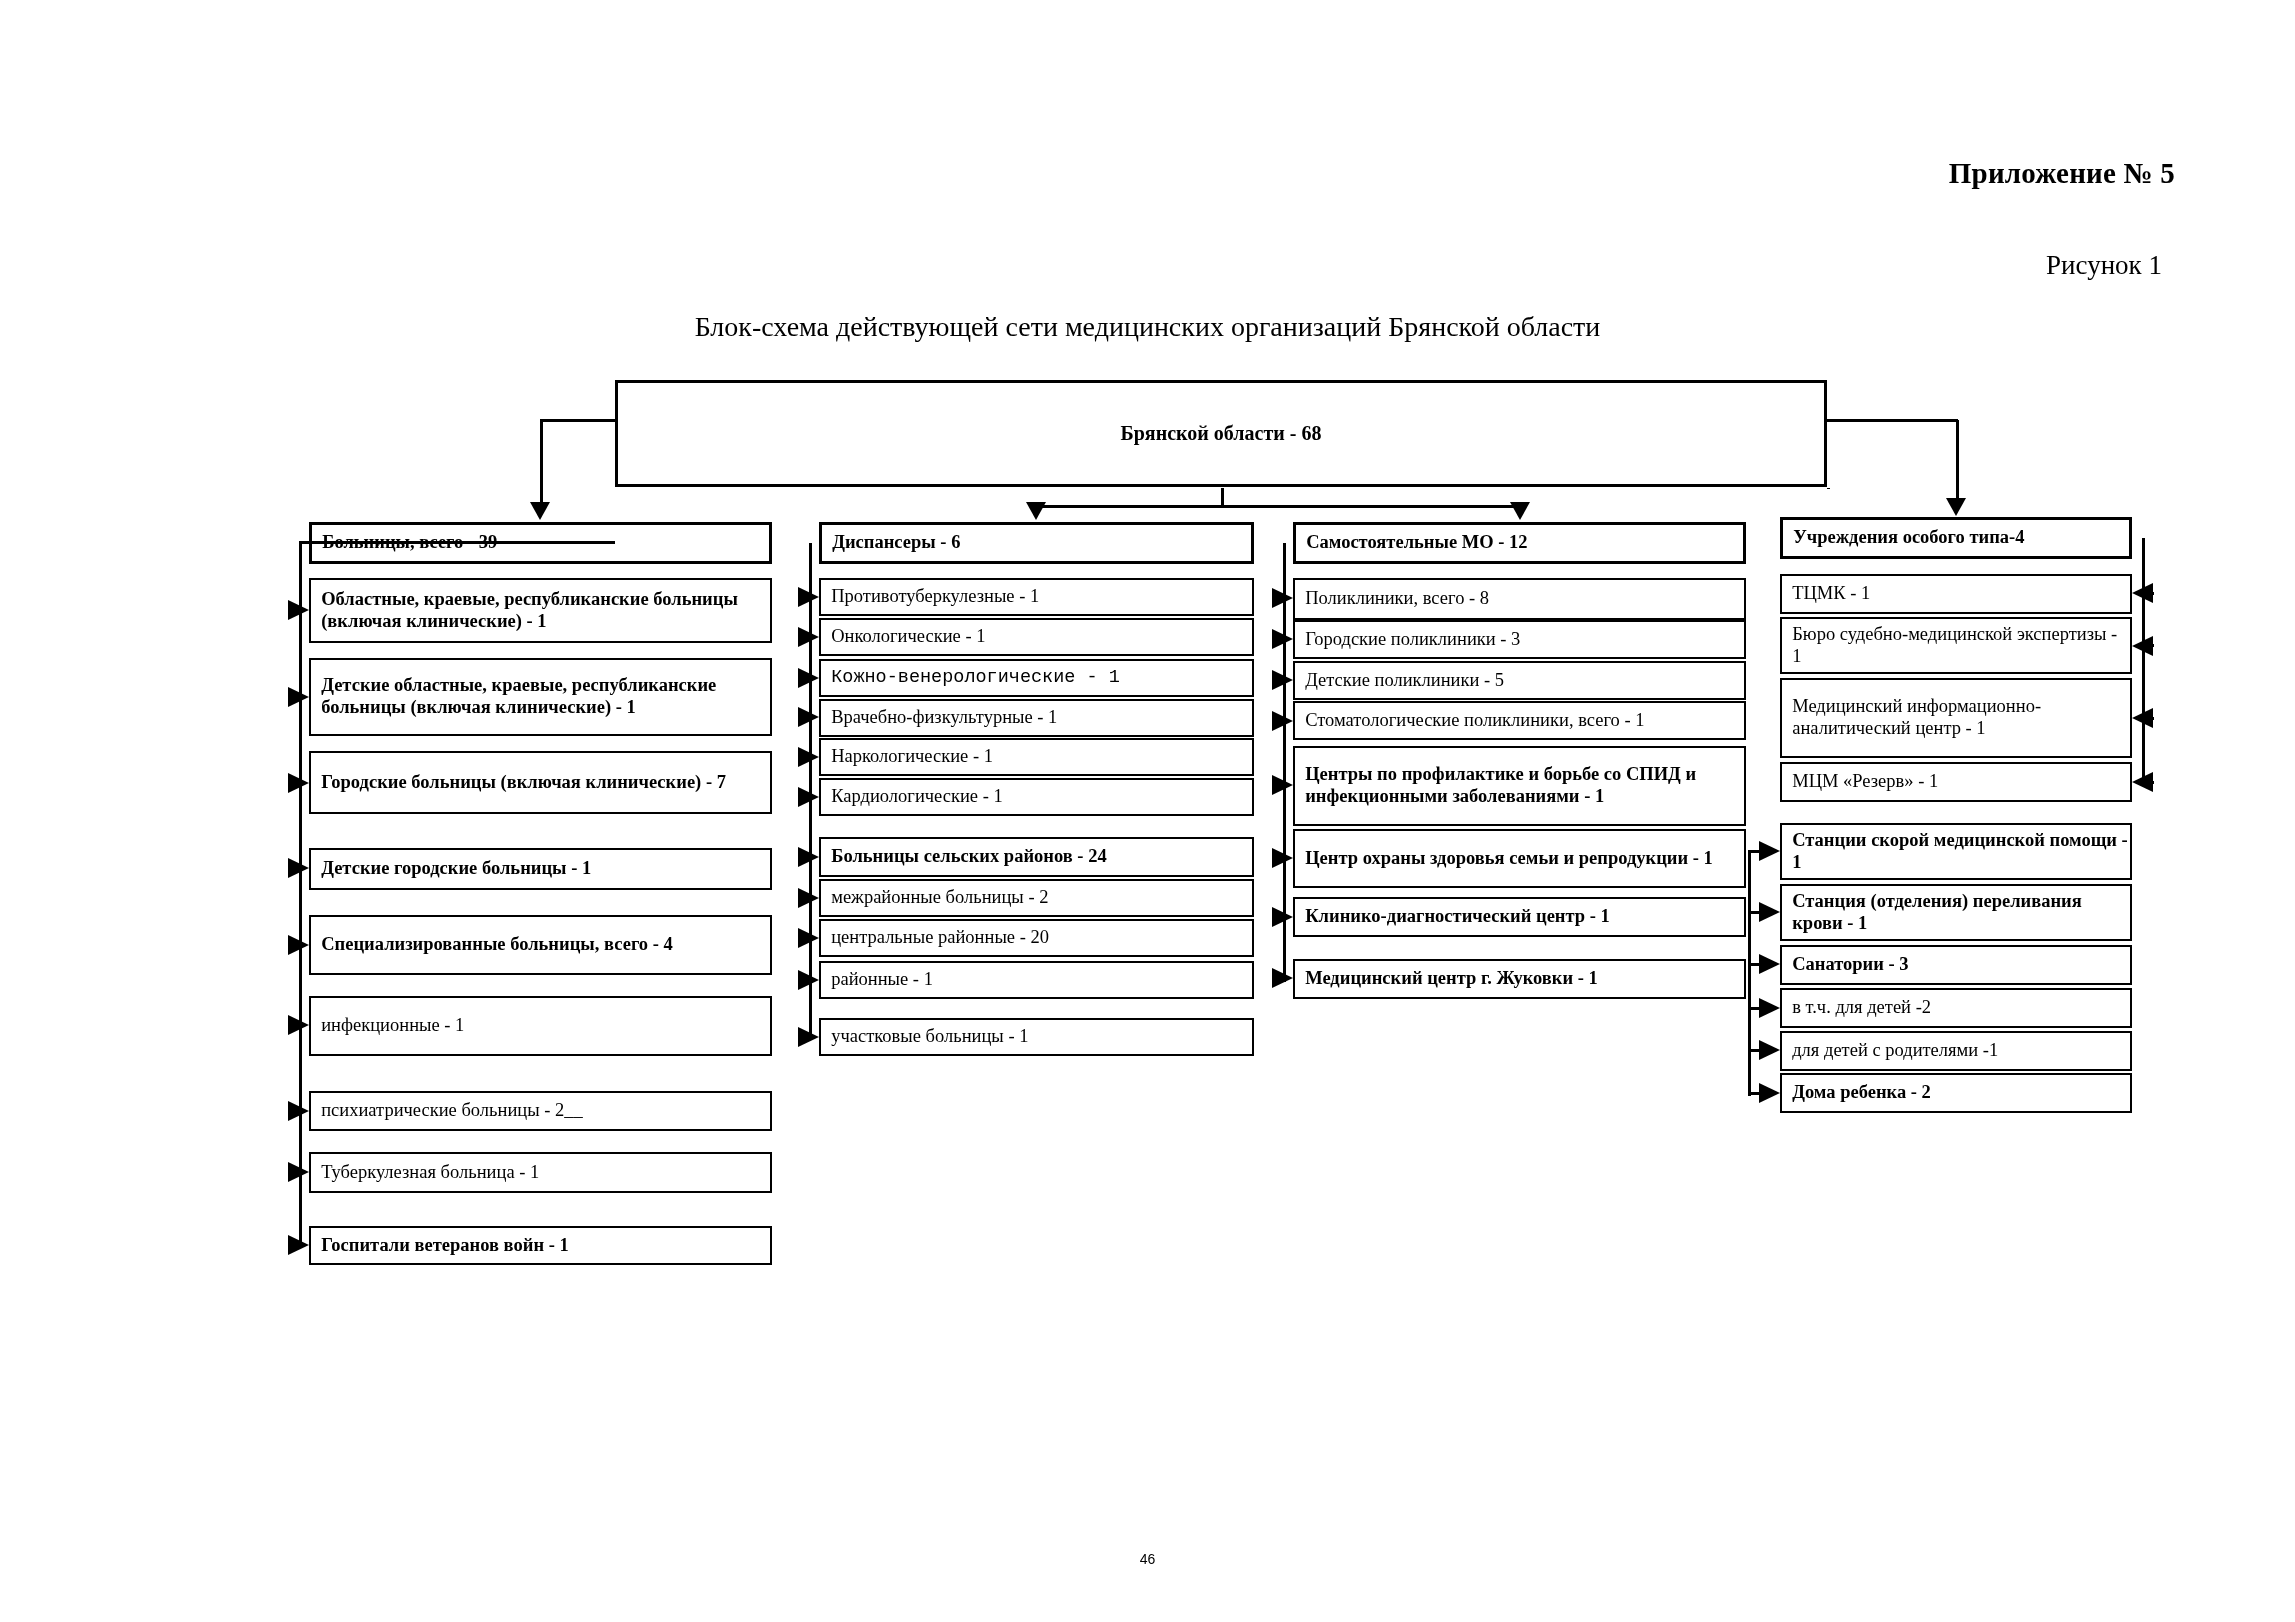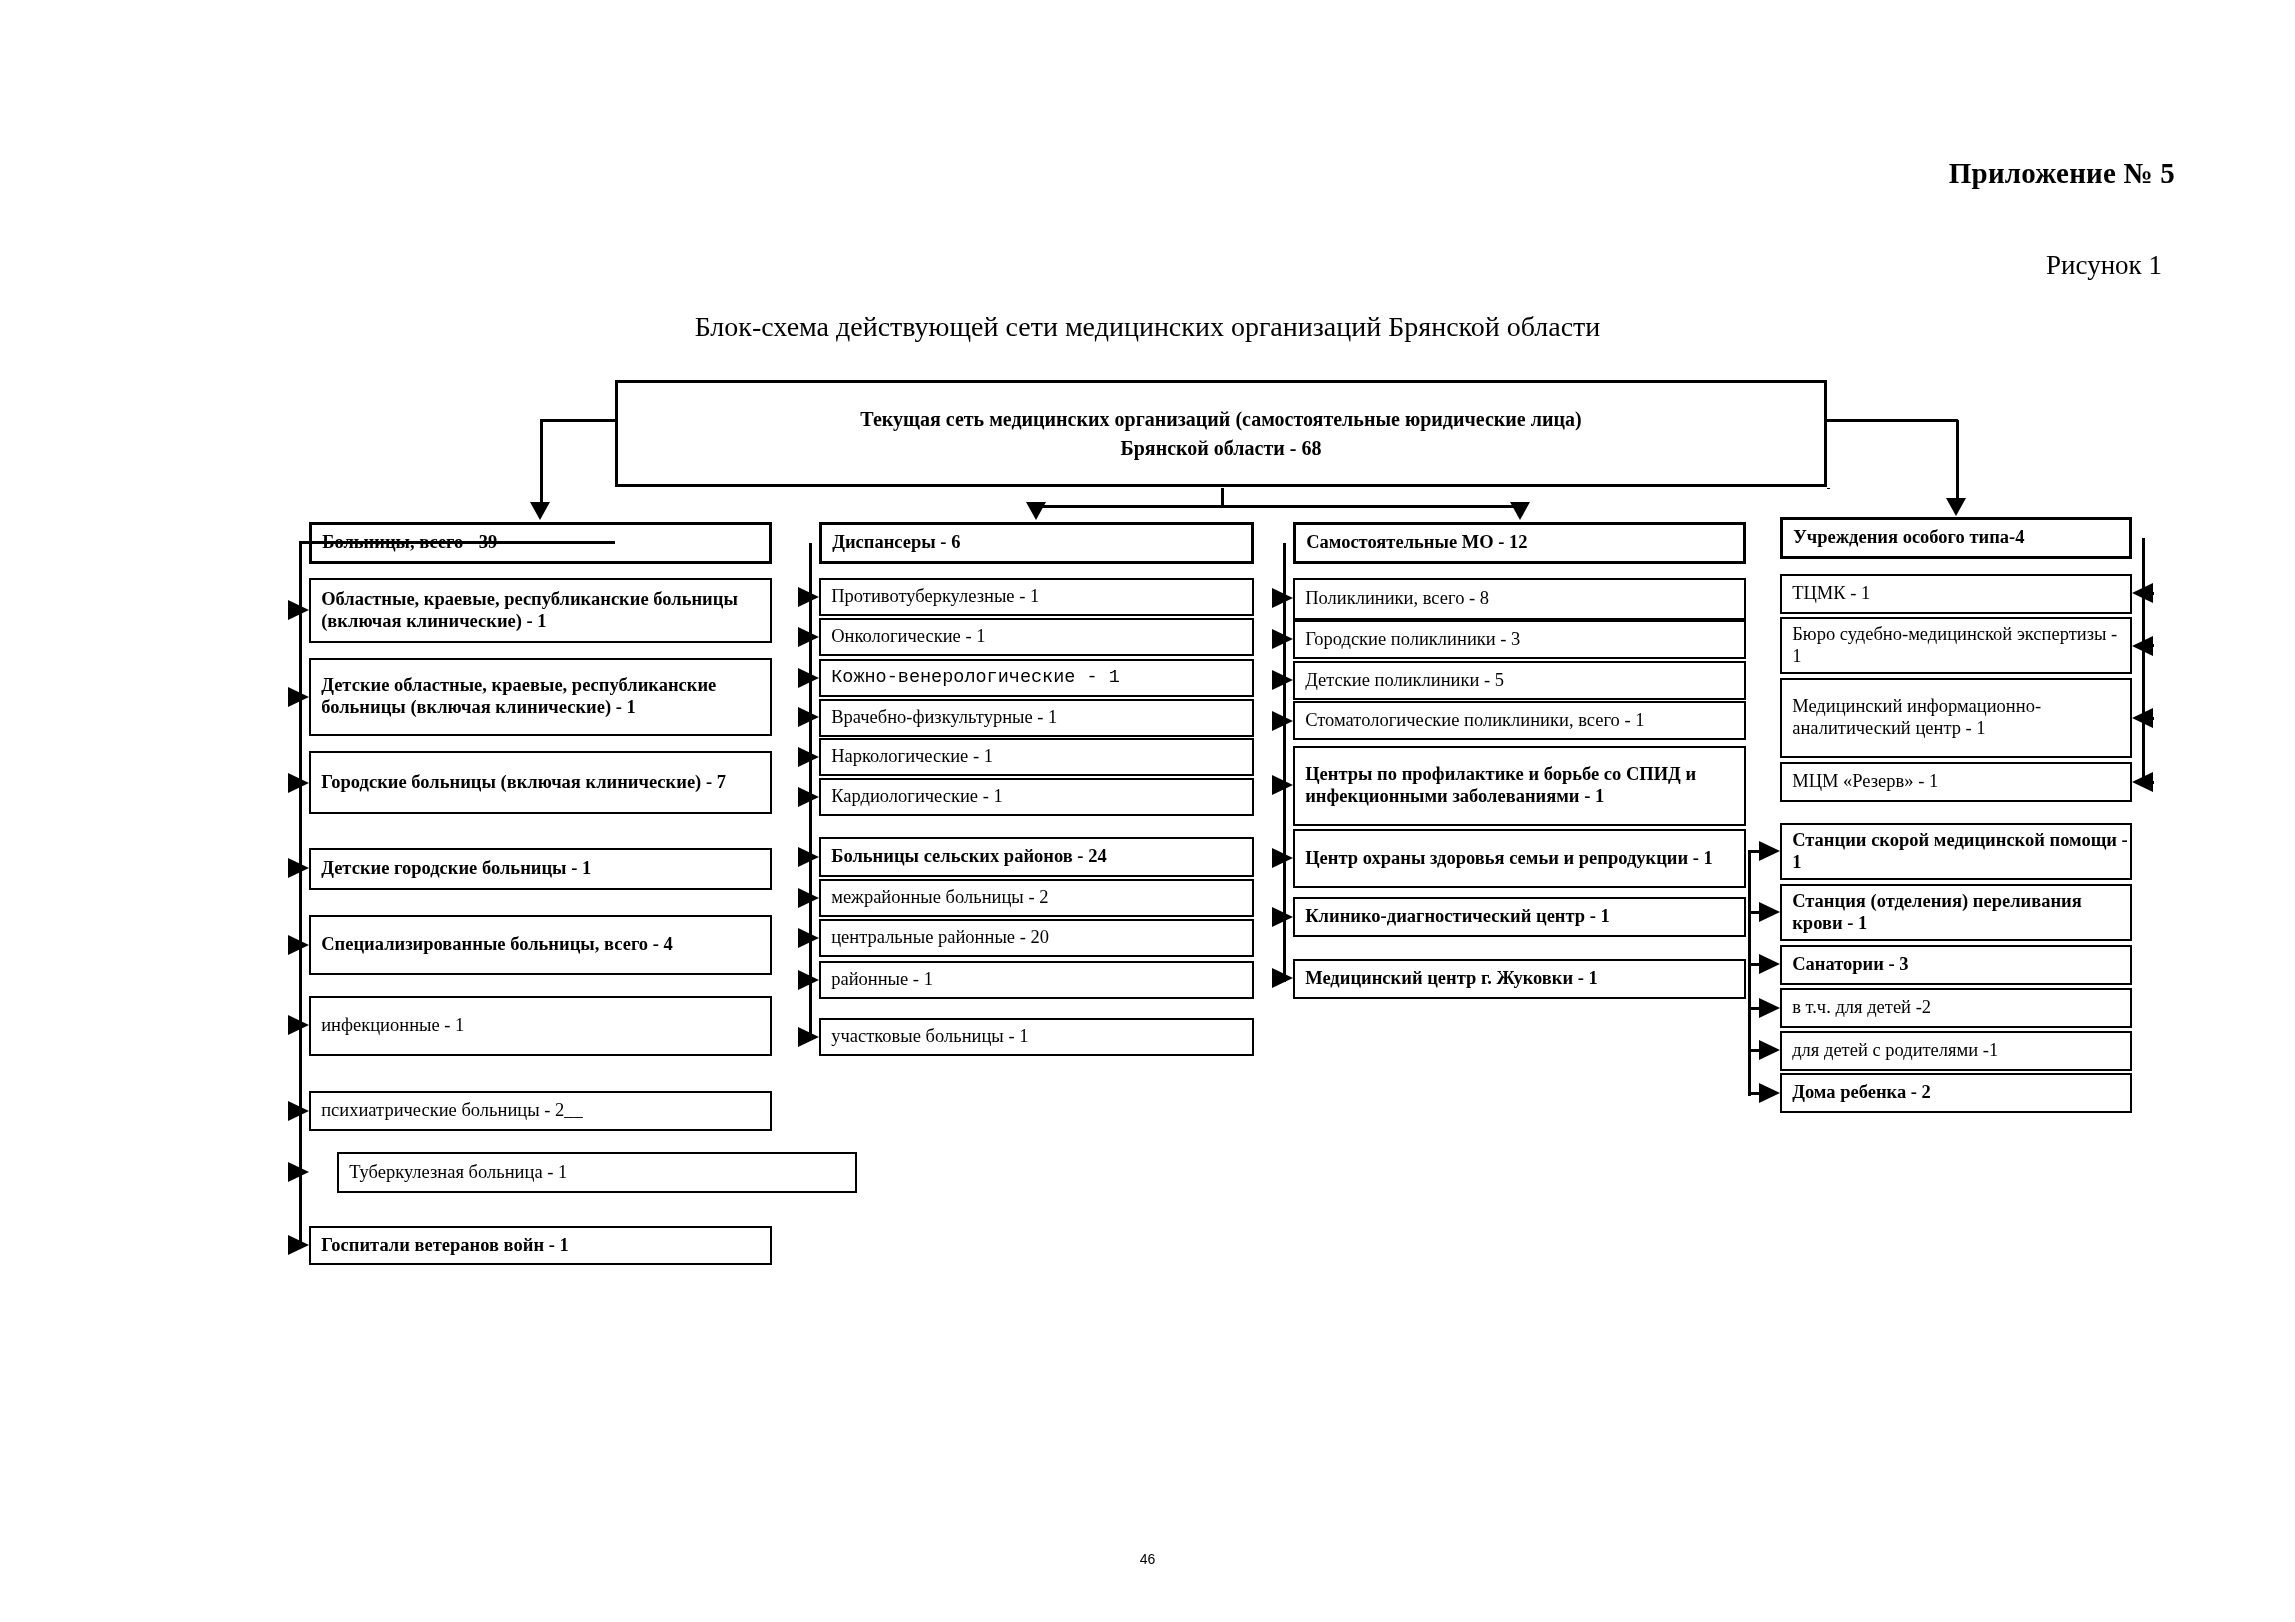--- a/index.html
+++ b/index.html
@@ -59,21 +59,20 @@
     border-right:21px solid #000;}
 </style>
 </head>
 <body>
 
 <div class="abs" id="appendix-label">Приложение № 5</div>
 <div class="abs" id="figure-label">Рисунок 1</div>
 <div class="abs" id="diagram-title">Блок-схема действующей сети медицинских организаций Брянской области</div>
 
 <div class="abs" id="root-box">
-  <span>Текущая сеть медицинских организаций (самостоятельные юридические лица)</span>
   <span>Брянской области - 68</span>
 </div>
 
 <div id="diagram-layer">
     <div class="abs box thick bold" style="left: 309px; top: 522px; width: 463px; height: 42px;">
       <span>Больницы, всего - 39</span>
     </div>
     <div class="arr-d" style="left: 530px; top: 502px;"></div>
     <div class="abs box bold" style="left: 309px; top: 578px; width: 463px; height: 65px;">
       <span>Областные, краевые, республиканские больницы (включая клинические) - 1</span>
@@ -103,21 +102,21 @@
     <div class="abs box plain" style="left: 309px; top: 996px; width: 463px; height: 60px;">
       <span>инфекционные - 1</span>
     </div>
     <div class="ln-h" style="left: 299px; top: 1024px; width: 0.9px;"></div>
     <div class="arr-r" style="left: 288px; top: 1015px;"></div>
     <div class="abs box plain" style="left: 309px; top: 1091px; width: 463px; height: 40px;">
       <span>психиатрические больницы - 2__</span>
     </div>
     <div class="ln-h" style="left: 299px; top: 1109px; width: 0.9px;"></div>
     <div class="arr-r" style="left: 288px; top: 1101px;"></div>
-    <div class="abs box plain" style="left: 309px; top: 1152px; width: 520px; height: 41px; margin-left: 28px;">
+    <div class="abs box plain" style="left: 309px; top: 1152px; width: 463px; height: 41px;">
       <span>Туберкулезная больница - 1</span>
     </div>
     <div class="ln-h" style="left: 299px; top: 1171px; width: 0.9px;"></div>
     <div class="arr-r" style="left: 288px; top: 1162px;"></div>
     <div class="abs box bold" style="left: 309px; top: 1226px; width: 463px; height: 39px;">
       <span>Госпитали ветеранов войн - 1</span>
     </div>
     <div class="ln-h" style="left: 299px; top: 1244px; width: 0.9px;"></div>
     <div class="arr-r" style="left: 288px; top: 1235px;"></div>
     <div class="ln-v" style="left: 299px; top: 543px; height: 705px;"></div>

